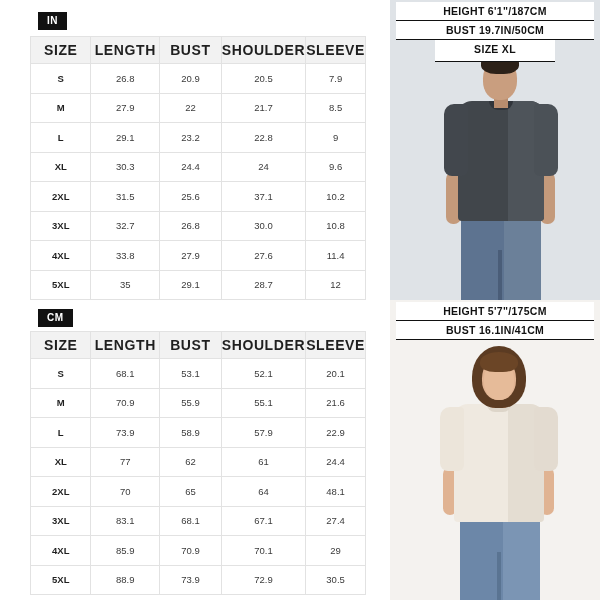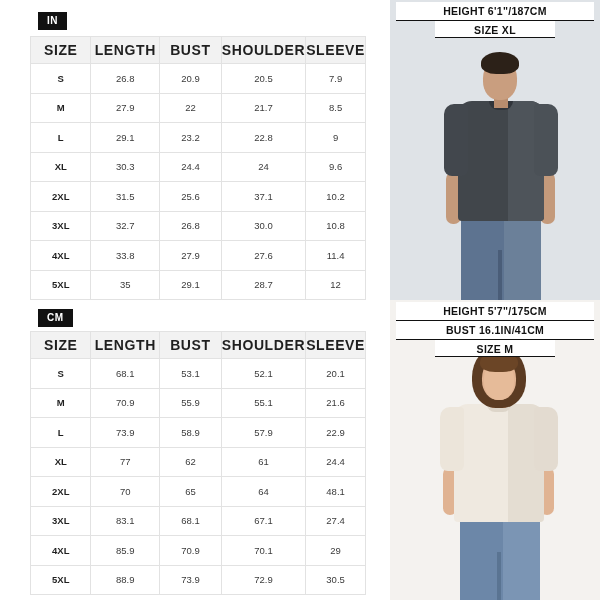--- a/index.html
+++ b/index.html
@@ -119,21 +119,21 @@
     letter-spacing: 0.3px;
     padding: 3px 0 3px 0;
     border-bottom: 1px solid #111111;
     line-height: 1.15;
   }
   .spec-line.size-line {
     width: 120px;
     margin: 0 auto;
     border-bottom: 1px solid #111111;
     padding-top: 3px;
-    padding-bottom: 1px;
+    padding-bottom: 6px;
   }
 
   
   .figure { position: absolute; }
 
   
   .m1-head {
     position: absolute; left: 93px; top: 58px;
     width: 34px; height: 42px; border-radius: 48% 48% 44% 44%;
     background: #c99e7f;
@@ -452,20 +452,21 @@
         <div class="m1-shirt-shade"></div>
         <div class="m1-sleeveL"></div>
         <div class="m1-sleeveR"></div>
         <div class="m1-collar"></div>
         <div class="m1-neck"></div>
         <div class="m1-head"></div>
         <div class="m1-hair"></div>
       </div>
       <div class="spec-box">
         <div class="spec-line">HEIGHT  6'1"/187CM</div>
+        <div class="spec-line">BUST 19.7IN/50CM</div>
         <div class="spec-line size-line">SIZE  XL</div>
       </div>
     </div>
 
     <div class="model-panel bottom">
       <div class="figure">
         <div class="m2-jeans"></div>
         <div class="m2-jeans-shade"></div>
         <div class="m2-jeans-gap"></div>
         <div class="m2-armL"></div>
@@ -477,18 +478,17 @@
         <div class="m2-collar"></div>
         <div class="m2-neck"></div>
         <div class="m2-hair"></div>
         <div class="m2-head"></div>
         <div class="m2-face"></div>
         <div class="m2-hair-front"></div>
       </div>
       <div class="spec-box">
         <div class="spec-line">HEIGHT  5'7"/175CM</div>
         <div class="spec-line">BUST 16.1IN/41CM</div>
-        <div class="spec-line size-line">SIZE  M</div>
       </div>
     </div>
   </div>
 
 </div>
 
 </body></html>

